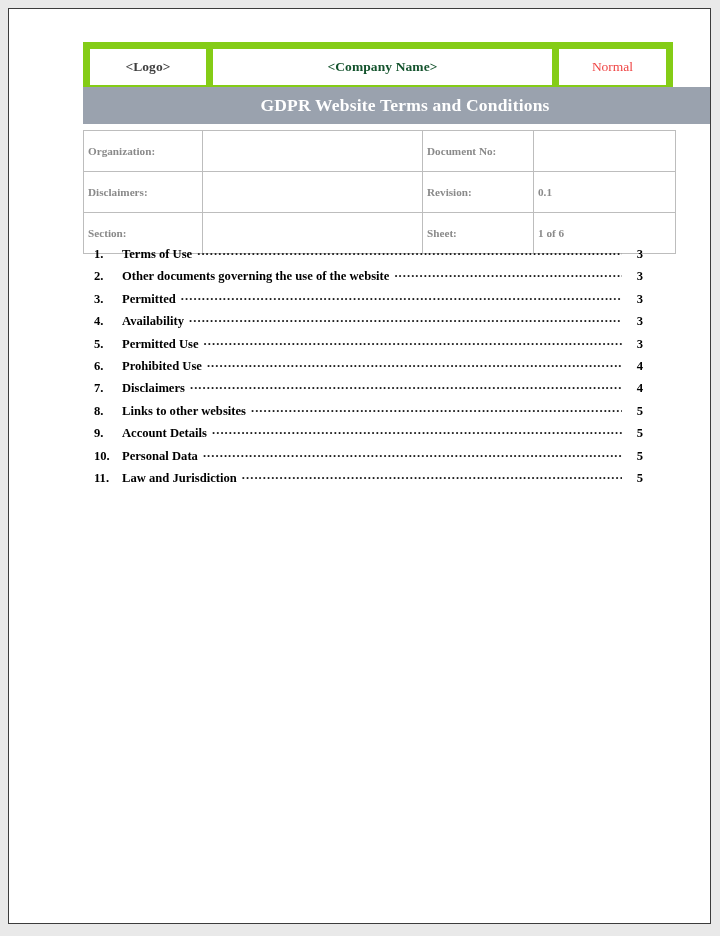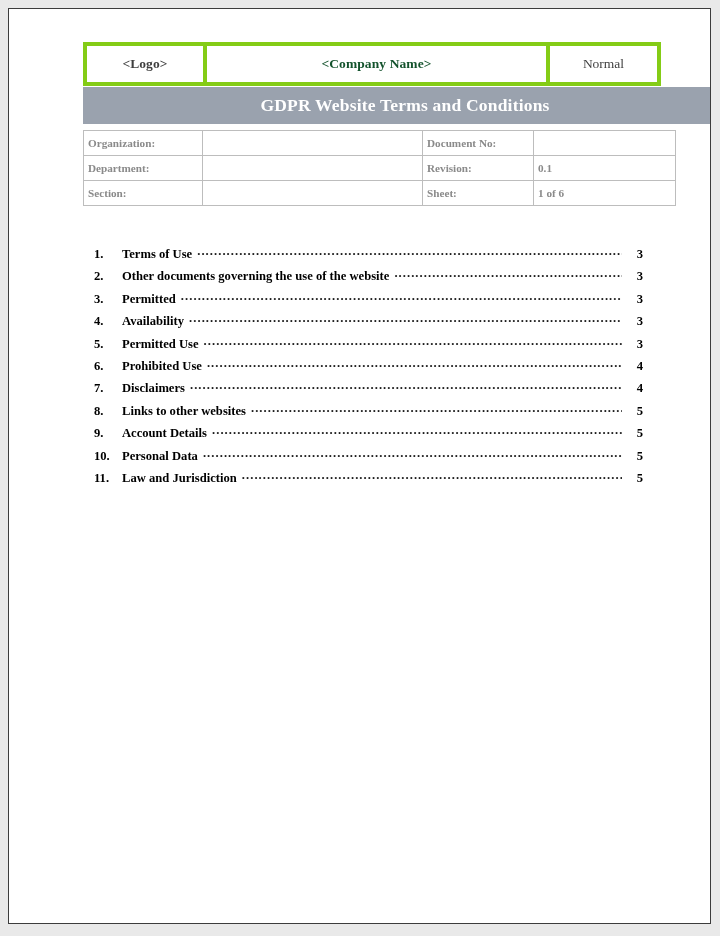--- a/index.html
+++ b/index.html
@@ -31,29 +31,29 @@
   
   .hdr-table {
     position: absolute;
     left: 74px;
     top: 33px;
     width: 556px;
     border-collapse: collapse;
     table-layout: fixed;
   }
   .hdr-table td {
-    border: 4px solid #84cc16;
+    border: 7px solid #84cc16;
     height: 34px;
     text-align: center;
     vertical-align: middle;
     font-size: 13.5px;
   }
   .hdr-logo   { width: 114px; font-weight: bold; color: #3f3f3f; letter-spacing: .1px; }
   .hdr-name   { width: 337px; font-weight: bold; color: #14532d; font-size: 14.5px; letter-spacing: .1px; }
-  .hdr-normal { width: 105px; font-weight: normal; color: #404040; font-size: 13.5px; }
+  .hdr-normal { width: 105px; font-weight: normal; color: #ef4444; font-size: 13.5px; }
 
   
   .title-band {
     position: absolute;
     left: 74px;
     top: 78px;
     width: 644px;
     height: 37px;
     background: #9aa2ae;
     display: flex;
@@ -74,21 +74,21 @@
     position: absolute;
     left: 74px;
     top: 121px;
     width: 556px;
     border-collapse: collapse;
     table-layout: fixed;
   }
   .meta-table td {
     border: 1px solid #bdbdbd;
     height: 16px;
-    padding: 4px 4px;
+    padding: 12px 4px;
     font-size: 11.2px;
     font-weight: bold;
     color: #8a8a8a;
     vertical-align: middle;
     line-height: 15px;
     white-space: nowrap;
     overflow: hidden;
   }
   .c-lbl1 { width: 110px; }
   .c-val1 { width: 211px; }
@@ -181,21 +181,21 @@
 
   <table class="meta-table">
     <tbody>
       <tr>
         <td class="c-lbl1">Organization:</td>
         <td class="c-val1"></td>
         <td class="c-lbl2">Document No:</td>
         <td class="c-val2"></td>
       </tr>
       <tr>
-        <td class="c-lbl1">Department:</td>
+        <td class="c-lbl1">Disclaimers:</td>
         <td class="c-val1"></td>
         <td class="c-lbl2">Revision:</td>
         <td class="c-val2">0.1</td>
       </tr>
       <tr>
         <td class="c-lbl1">Section:</td>
         <td class="c-val1"></td>
         <td class="c-lbl2">Sheet:</td>
         <td class="c-val2">1 of 6</td>
       </tr>

